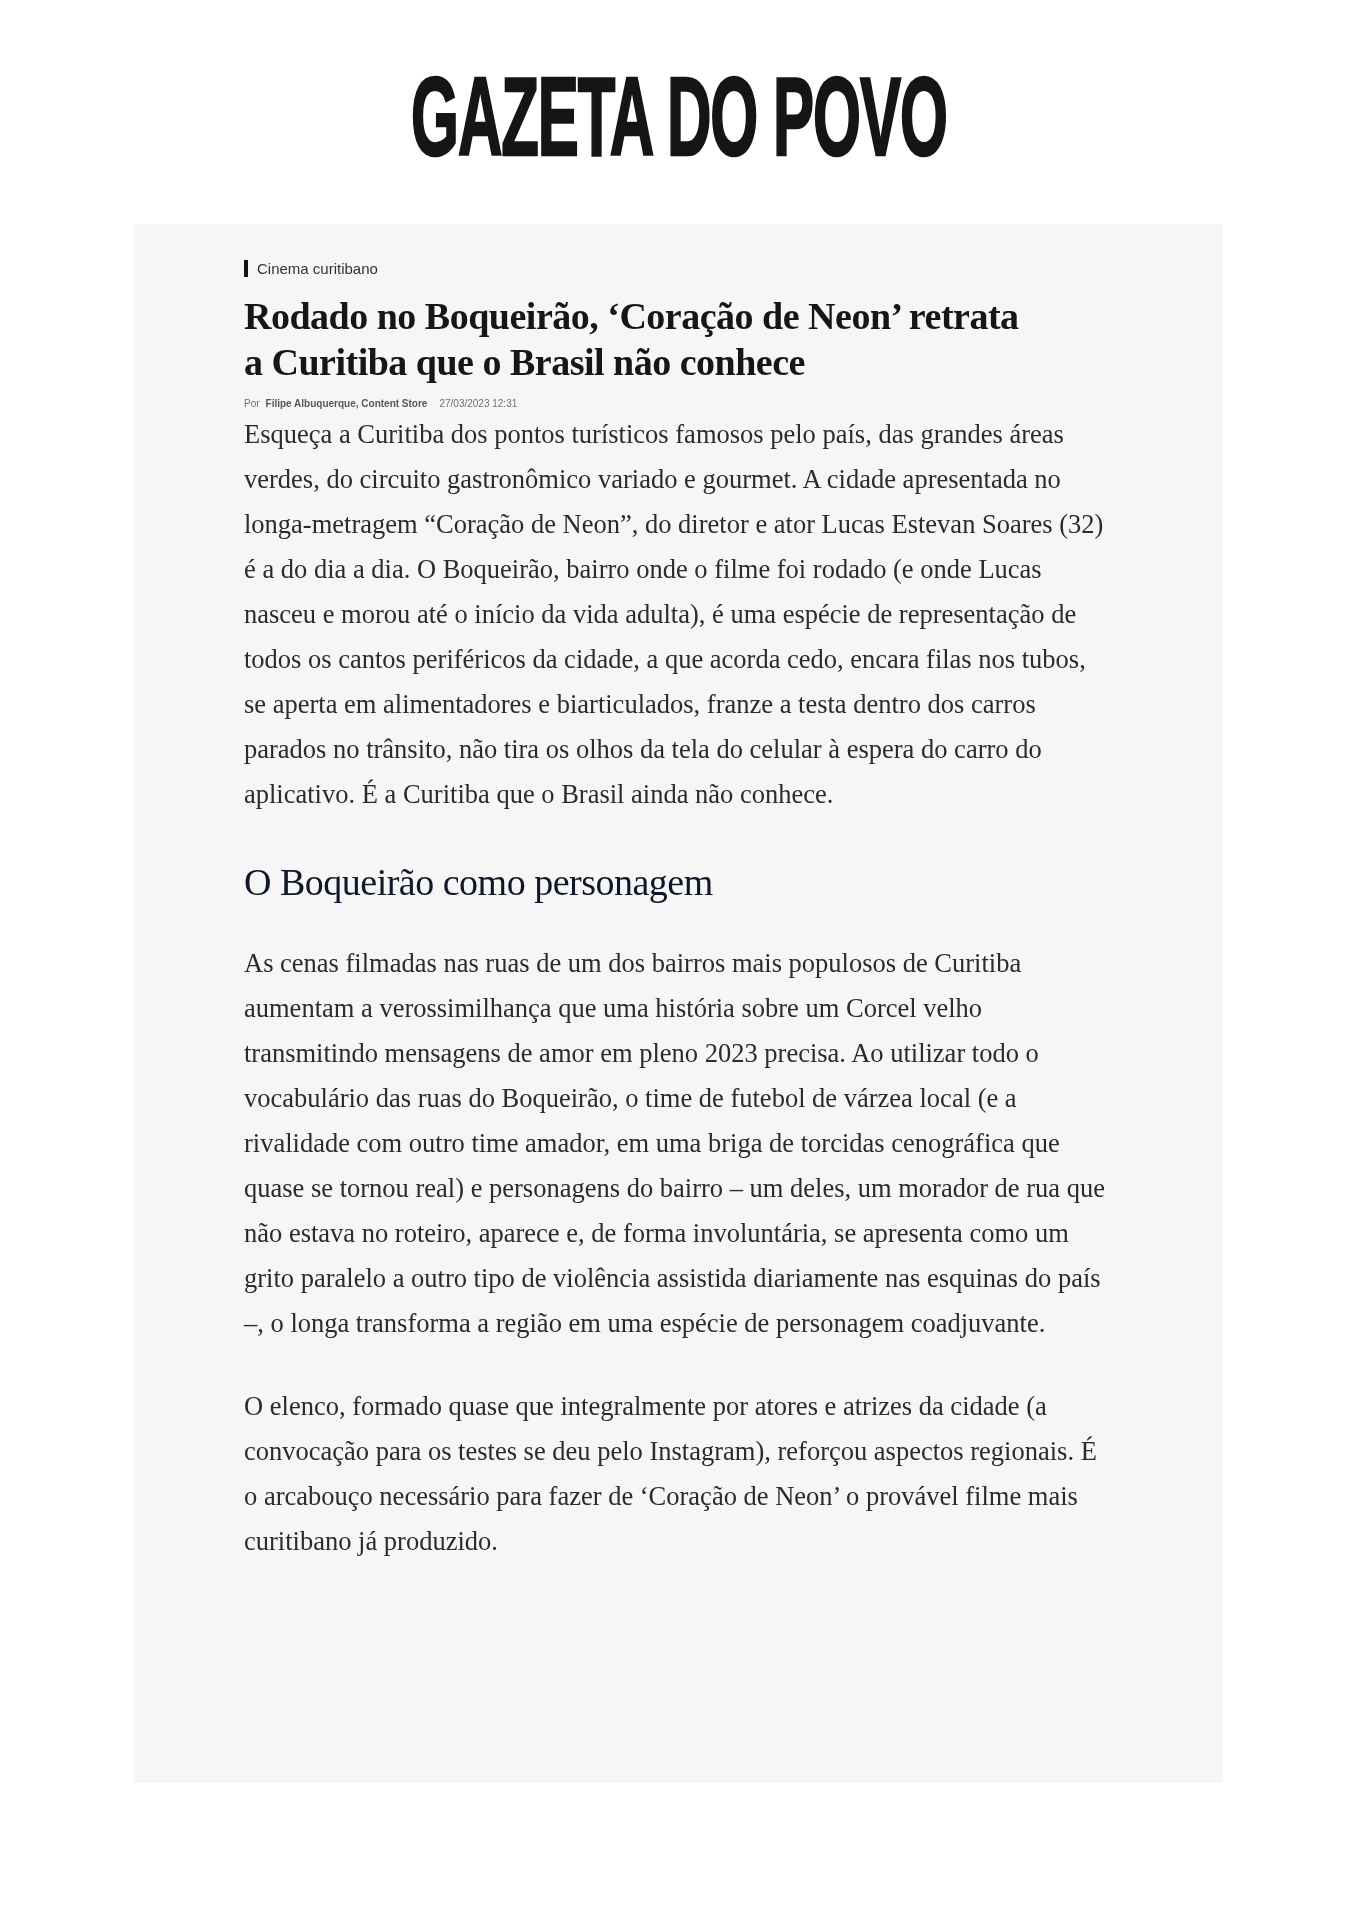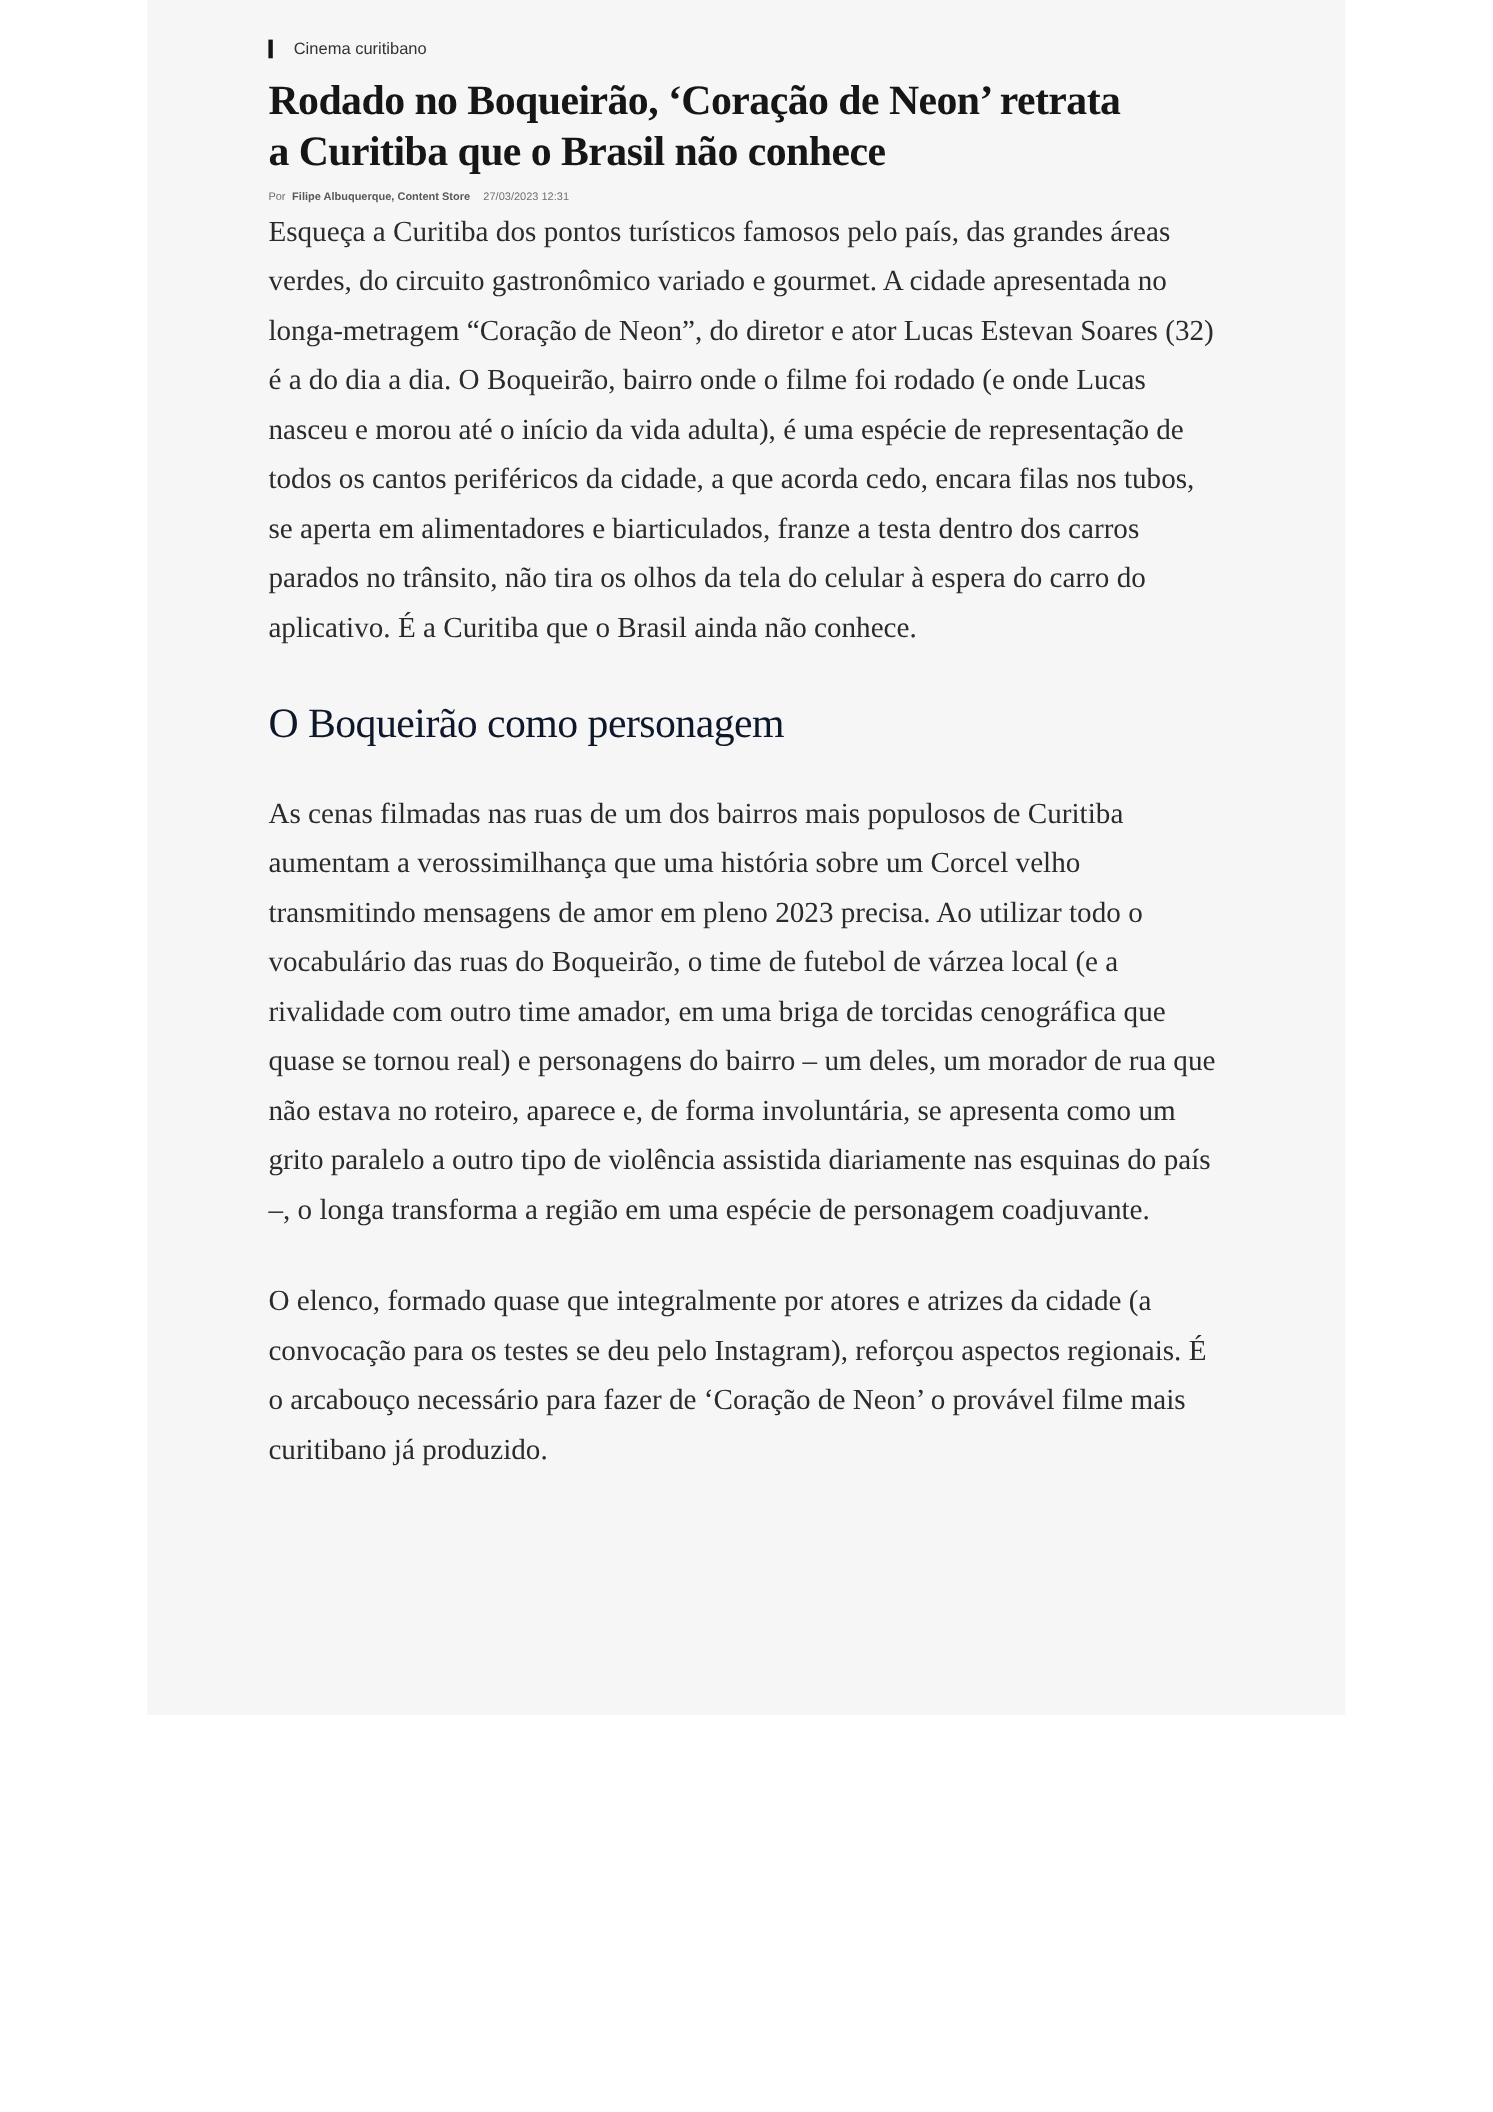--- a/index.html
+++ b/index.html
@@ -41,21 +41,21 @@
     height: 1559px;
     margin: 0 auto;
     background: #f6f6f6;
     box-sizing: border-box;
     padding: 36px 110px 0 110px;
   }
 
   .category {
     display: flex;
     align-items: center;
-    gap: 19px;
+    gap: 9px;
     cursor: pointer;
     width: max-content;
     text-align: center;
   }
   .category-bar {
     width: 4px;
     height: 17px;
     background: #141414;
     flex: 0 0 auto;
   }
@@ -112,20 +112,25 @@
     letter-spacing: -0.5px;
     color: #0f172a;
     margin: 42px 0 36px 0;
   }
 </style>
 </head>
 <body>
 
 <div class="page">
 
+  <header class="masthead">
+    <a class="brand" href="#">
+      <span class="brand-text">GAZETA DO POVO</span>
+    </a>
+  </header>
 
   <main class="sheet">
 
     <div class="category">
       <span class="category-bar"></span>
       <span class="category-label">Cinema curitibano</span>
     </div>
 
     <h1 class="title">Rodado no Boqueirão, ‘Coração de Neon’ retrata
 a Curitiba que o Brasil não conhece</h1>

